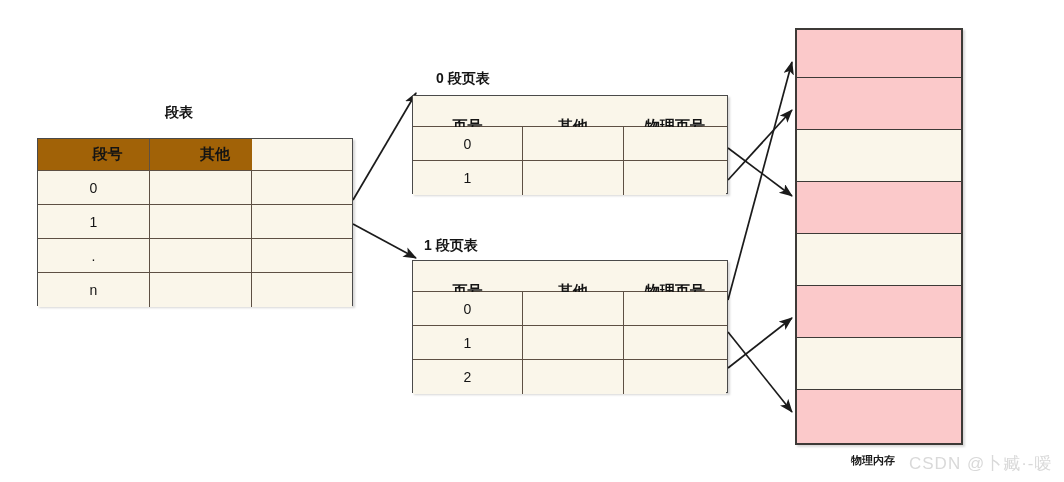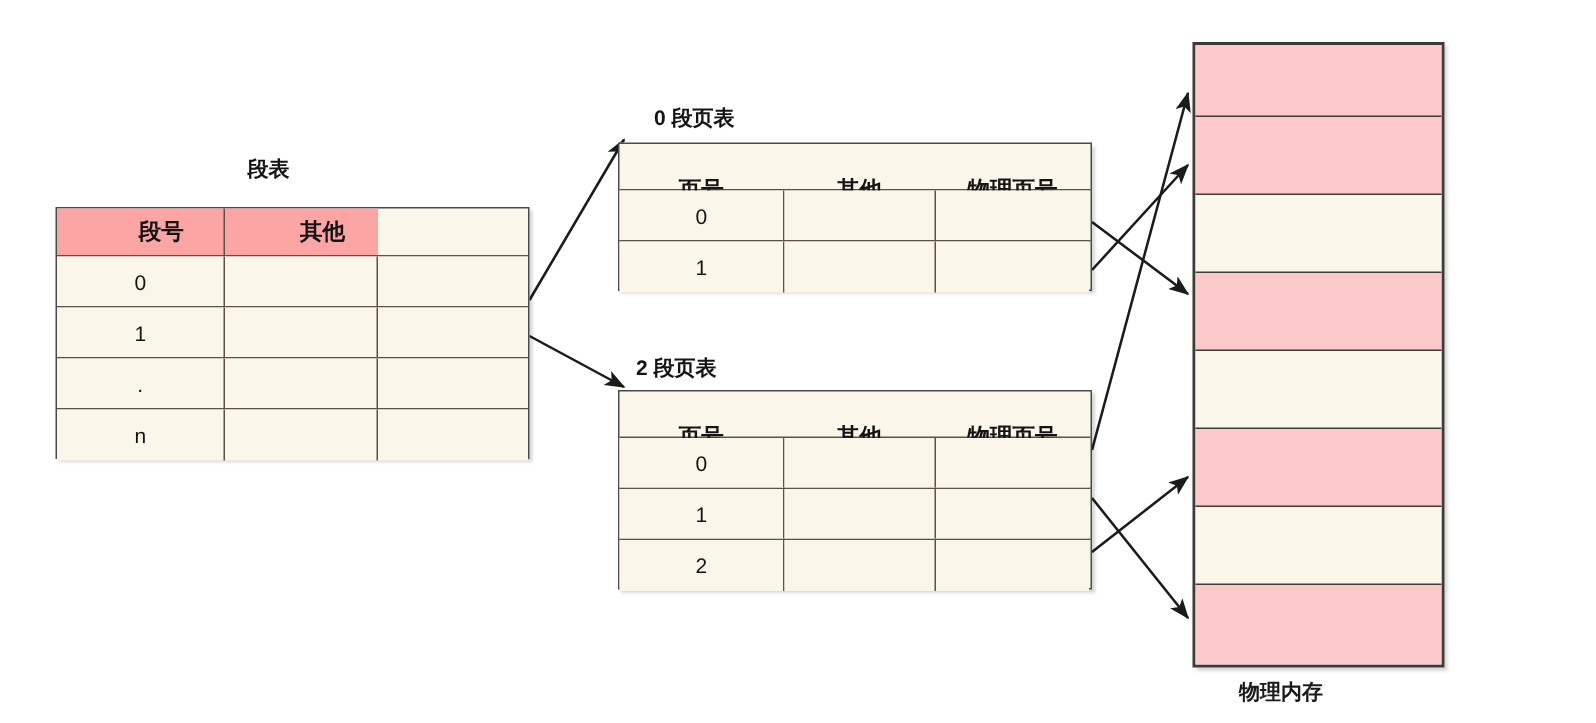--- a/index.html
+++ b/index.html
@@ -59,21 +59,21 @@
     border-right: 1.3px solid #5d5044;
     font-size: 14px;
     color: #141414;
     background: #faf6ea;
   }
   .tbl .cell:last-child { border-right: none; }
   .tbl .hdr .cell {
     font-weight: bold;
     font-size: 15px;
   }
-  .tbl.seg .hdr .cell { background: #fca5a5; padding-left: 28px; }
+  .tbl.seg .hdr .cell { background: #a16207; padding-left: 28px; }
   .tbl.pg  .hdr .cell { background: #fbcd9a; margin-top: 30px; }
 
   .tbl-title {
     position: absolute;
     font-size: 14px;
     font-weight: bold;
     color: #141414;
     white-space: nowrap;
   }
 
@@ -93,23 +93,23 @@
     box-sizing: border-box;
     border-bottom: 1.8px solid #3d3a37;
     width: 100%;
   }
   #memory .blk:last-child { border-bottom: none; }
   .blk.used  { background: #fbc9ca; }
   .blk.free  { background: #faf6ea; }
 
   #memory-label {
     position: absolute;
-    left: 826px;
+    left: 851px;
     top: 453px;
-    font-size: 14px;
+    font-size: 11px;
     font-weight: bold;
     color: #1a1a1a;
     white-space: nowrap;
   }
   #watermark {
     position: absolute;
     left: 909px;
     top: 452px;
     font-size: 17px;
     color: #d9d9d9;
@@ -188,21 +188,21 @@
       <div class="cell" style="width:101px;"></div>
       <div class="cell" style="width:102px;"></div>
     </div>
     <div class="row" style="height:34px;">
       <div class="cell" style="width:110px;">1</div>
       <div class="cell" style="width:101px;"></div>
       <div class="cell" style="width:102px;"></div>
     </div>
   </div>
 
-  <div class="tbl-title" style="left:424px; top:237px;">2 段页表</div>
+  <div class="tbl-title" style="left:424px; top:237px;">1 段页表</div>
 
   <div class="tbl pg" id="page-table-1" style="left:412px; top:260px; width:316px; height:133px;">
     <div class="row hdr" style="height:31px;">
       <div class="cell" style="width:110px;">页号</div>
       <div class="cell" style="width:101px;">其他</div>
       <div class="cell" style="width:102px;">物理页号</div>
     </div>
     <div class="row" style="height:34px;">
       <div class="cell" style="width:110px;">0</div>
       <div class="cell" style="width:101px;"></div>
@@ -225,14 +225,15 @@
     <div class="blk used" style="height:52px;"></div>
     <div class="blk free" style="height:52px;"></div>
     <div class="blk used" style="height:52px;"></div>
     <div class="blk free" style="height:52px;"></div>
     <div class="blk used" style="height:52px;"></div>
     <div class="blk free" style="height:52px;"></div>
     <div class="blk used" style="height:53px;"></div>
   </div>
 
   <div id="memory-label">物理内存</div>
+  <div id="watermark">CSDN @卜臧·-嗳</div>
 
 </div>
 
 </body></html>

